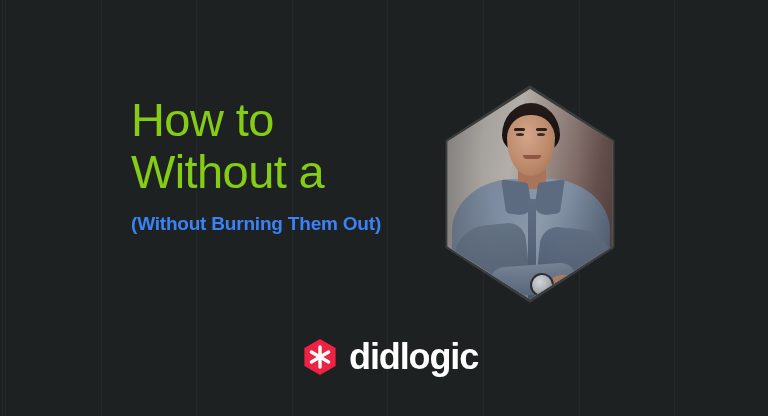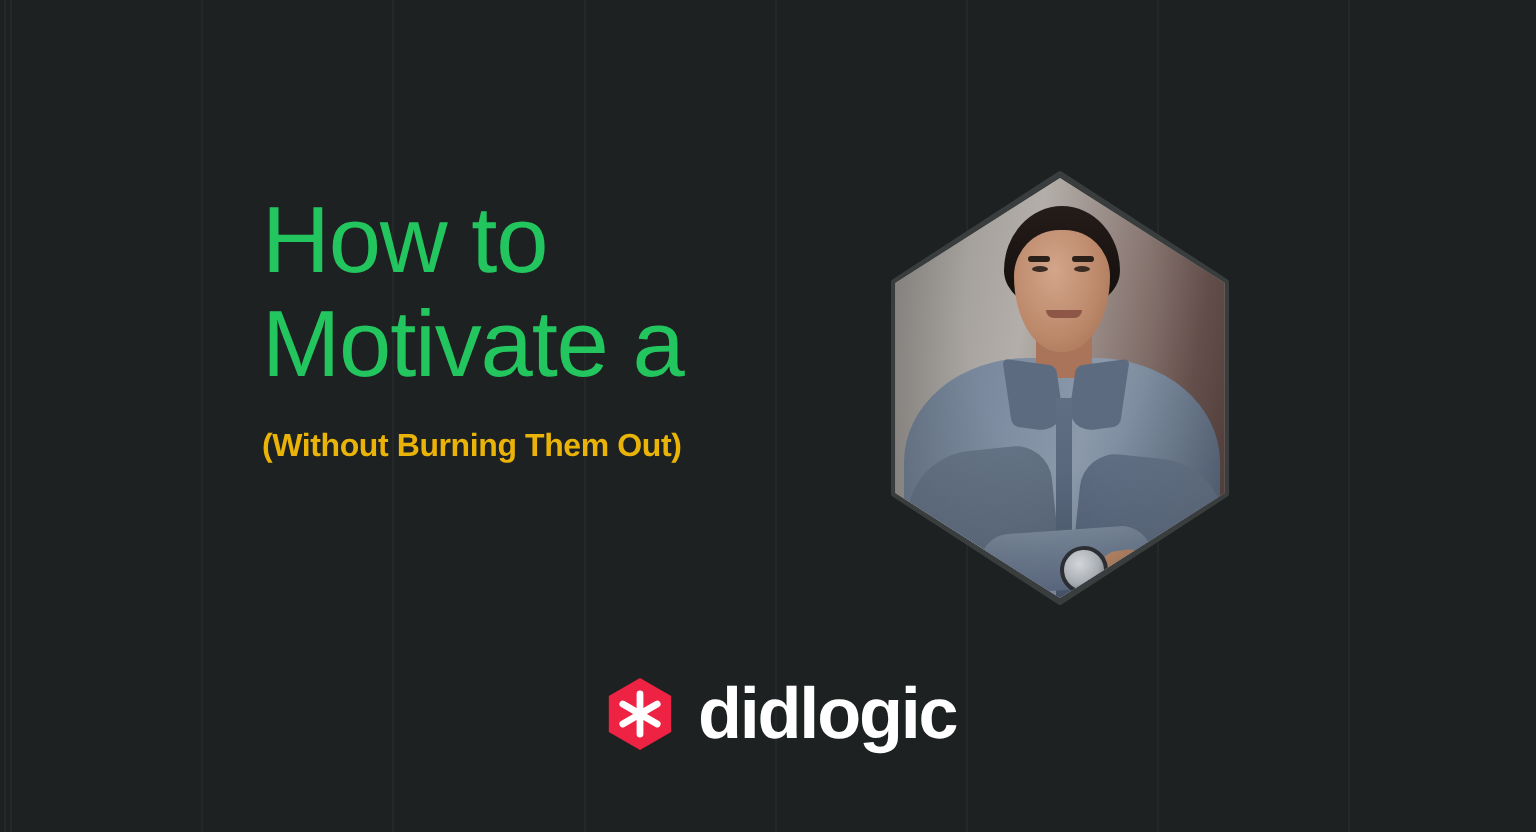--- a/index.html
+++ b/index.html
@@ -41,32 +41,32 @@
     top: 94px;
     width: 320px;
   }
   .headline {
     margin: 0;
     font-family: "Liberation Sans", sans-serif;
     font-size: 47px;
     line-height: 52px;
     font-weight: 400;
     letter-spacing: -0.6px;
-    color: #22c55e;
+    color: #84cc16;
     white-space: nowrap;
   }
   #subtitle {
     margin: 0;
     padding-top: 14px;
     font-family: "Liberation Sans", sans-serif;
-    font-size: 16px;
+    font-size: 19px;
     line-height: 24px;
     font-weight: 700;
     letter-spacing: -0.2px;
-    color: #eab308;
+    color: #3b82f6;
     white-space: nowrap;
   }
 
   
   #portrait-hex-wrap {
     position: absolute;
     left: 443px;
     top: 85px;
     width: 174px;
     height: 218px;
@@ -253,21 +253,21 @@
 </style>
 </head>
 <body>
 
 <div id="slide">
 
   <div id="grid-lines"></div>
 
   <div id="headline-block">
     <h1 class="headline">How to</h1>
-    <h1 class="headline">Motivate a</h1>
+    <h1 class="headline">Without a</h1>
     <p id="subtitle">(Without Burning Them Out)</p>
   </div>
 
   <div id="portrait-hex-wrap">
     <svg id="portrait-hex-outline" viewBox="0 0 174 218">
       <polygon points="87,2 170,56 170,162 87,216 4,162 4,56" fill="none" stroke="#3a3d3d" stroke-width="3" stroke-linejoin="round"></polygon>
     </svg>
     <div id="portrait-hex-clip">
       <div id="portrait-bg"></div>
       <div id="portrait-shirt"></div>

